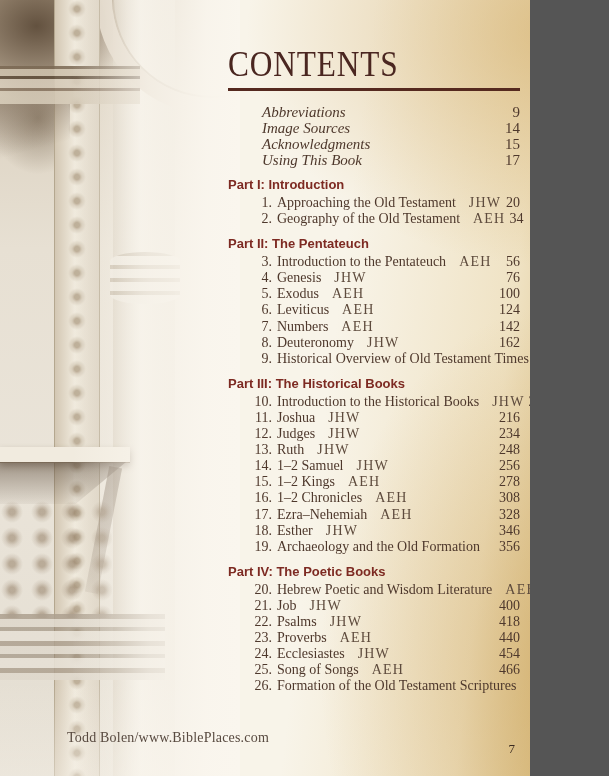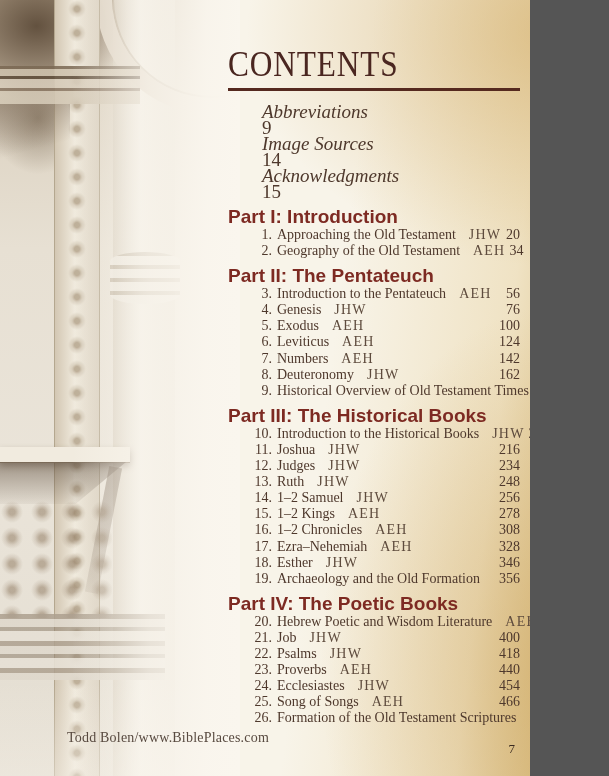--- a/index.html
+++ b/index.html
@@ -54,25 +54,25 @@
     background:
       linear-gradient(to right, rgba(250,246,238,0) 30%, rgba(250,246,238,0.72) 62%, rgba(250,246,238,0.96) 86%, #faf6ee 100%),
       linear-gradient(to bottom, rgba(250,246,238,0) 88%, rgba(247,242,233,0.45) 100%);}
   
   .content{position:absolute;left:228px;top:44px;right:0;padding-right:10px;}
   .title{margin:0;font-size:36px;line-height:40px;font-weight:400;color:#4a2620;
     letter-spacing:1px;transform:scaleX(0.87);transform-origin:left center;
     font-family:"Liberation Serif",serif;}
   .rule{height:3px;background:#55291f;margin-top:4px;}
   .front-matter{margin-top:13px;}
-  .fm-row{display:flex;justify-content:space-between;line-height:16px;font-size:19px;
-    font-style:italic;color:#4e382c;padding-left:34px;flex-direction:column;}
+  .fm-row{display:flex;justify-content:space-between;line-height:16px;font-size:15px;
+    font-style:italic;color:#4e382c;padding-left:34px;}
   .fm-row .pg{font-style:normal;}
   .part-heading{margin-top:8px;margin-bottom:2px;line-height:17px;
-    font-family:"Liberation Sans",sans-serif;font-weight:bold;font-size:19px;color:#7d2a22;}
+    font-family:"Liberation Sans",sans-serif;font-weight:bold;font-size:13px;color:#7d2a22;}
   .entry{display:flex;align-items:baseline;line-height:16.1px;font-size:14px;color:#4e382c;white-space:nowrap;}
   .entry .num{flex:0 0 44px;text-align:right;margin-right:5px;}
   .entry .author{margin-left:13px;font-size:14px;letter-spacing:1.2px;color:#5e4b3d;}
   .entry .spacer{flex:1 1 0;min-width:4px;}
   .entry .pg{flex:0 0 auto;}
   .credit{position:absolute;left:67px;top:730px;font-size:14px;color:#584a40;
     font-family:"Liberation Serif",serif;letter-spacing:0.2px;}
   .folio{position:absolute;right:15px;top:741px;font-size:13px;color:#39291f;
     font-family:"Liberation Serif",serif;}
 </style>
@@ -112,20 +112,24 @@
   <div class="fm-row">
     <span class="t">Image Sources</span>
     <span class="pg">14</span>
   </div>
 
   <div class="fm-row">
     <span class="t">Acknowledgments</span>
     <span class="pg">15</span>
   </div>
 
+  <div class="fm-row">
+    <span class="t">Using This Book</span>
+    <span class="pg">17</span>
+  </div>
 </div>
     <div id="parts-box">
   <div class="part">
     <div class="part-heading">Part I: Introduction</div>
     <div class="part-entries">
   <div class="entry">
     <span class="num">1.</span>
     <span class="etitle">Approaching the Old Testament</span>
     <span class="author">JHW</span>
     <span class="spacer"></span>

